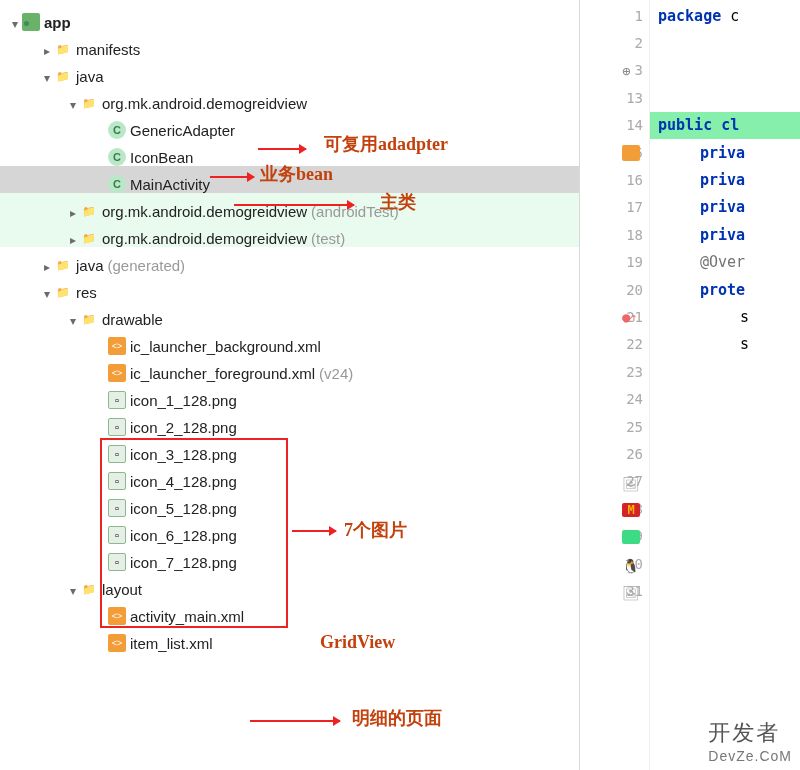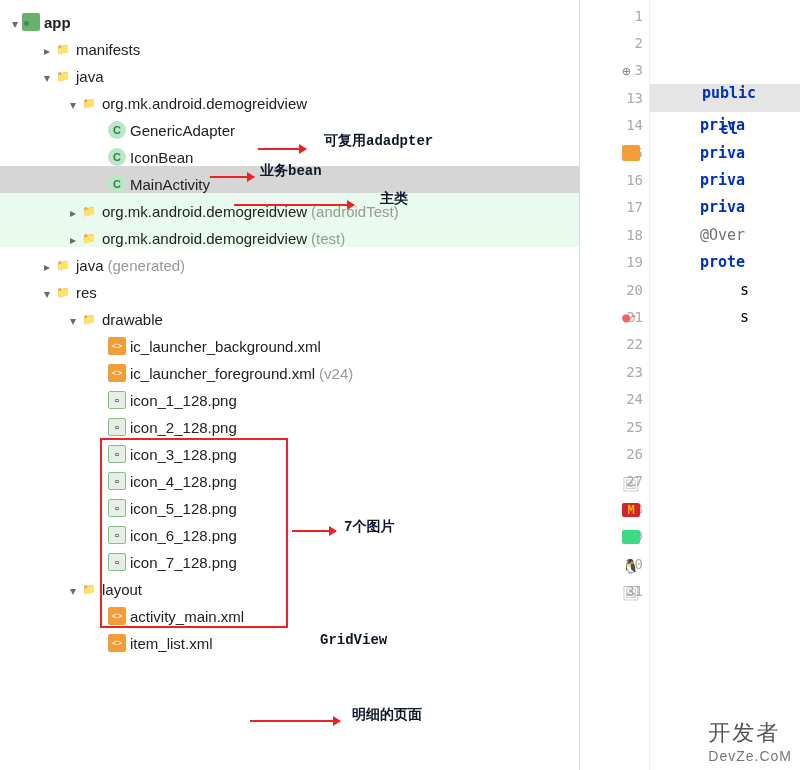--- a/index.html
+++ b/index.html
@@ -101,23 +101,23 @@
   }
   .img-f {
     background:#e6efe6; border:1px solid #8bb98b;
     border-radius:2px;
   }
   .label { color:#222; }
   .label.bold { font-weight:700; }
   .label.gray { color:#999; }
   .annot {
     position:absolute;
-    color:#0f172a; font-weight:700;
-    font-family: Liberation Mono, monospace;
-    font-size:14px;
+    color:#c2410c; font-weight:700;
+    font-family: Liberation Serif, serif;
+    font-size:18px;
     pointer-events:none;
   }
   .red-arrow {
     position:absolute;
     height:2px; background:#e22;
     pointer-events:none;
   }
   .red-arrow::after {
     content:""; position:absolute; right:-1px; top:-4px;
     border-left:8px solid #e22;
@@ -132,21 +132,21 @@
   .watermark {
     position:absolute;
     right:8px; bottom:6px;
     font-size:22px;
     color:#555;
     font-family:"PingFang SC","Microsoft YaHei",sans-serif;
     letter-spacing:2px;
     pointer-events:none;
   }
   .watermark .small { display:block; font-size:14px; letter-spacing:1px; text-align:center; color:#777; }
-  .hl-line { background:#e5e5e5;flex-direction:column; }
+  .hl-line { background:#86efac; }
   .thumb {
     width:18px; height:14px;
     border-radius:2px;
     display:inline-block;
     vertical-align:middle;
   }
 </style>
 </head>
 <body>
 
@@ -324,20 +324,21 @@
           <div class="gline">25</div>
           <div class="gline">26</div>
           <div class="gline">27<span class="gmark"><span class="thumb" style="background: transparent; font-size: 14px;">🖼</span></span></div>
           <div class="gline">28<span class="gmark"><span class="thumb" style="background: rgb(213, 35, 42); color: rgb(245, 183, 0); font-weight: 900; text-align: center; font-size: 12px;">M</span></span></div>
           <div class="gline">29<span class="gmark"><span class="thumb" style="background: rgb(61, 220, 132);"></span></span></div>
           <div class="gline">30<span class="gmark"><span class="thumb" style="background: transparent; font-size: 14px;">🐧</span></span></div>
           <div class="gline">31<span class="gmark"><span class="thumb" style="background: transparent; font-size: 14px;">🖼</span></span></div>
         </div>
     </div>
     <div class="code-area">
+      <div class="cline"><span class="kw">package</span>&nbsp;<span>c</span></div>
       <div class="cline"></div>
       <div class="cline"></div>
       <div class="cline"></div>
       <div class="cline hl-line"><span class="kw">public</span>&nbsp;<span class="kw">cl</span></div>
       <div class="cline" style="padding-left:50px">
           <span class="kw">priva</span>
         </div>
       <div class="cline" style="padding-left:50px">
           <span class="kw">priva</span>
         </div>

